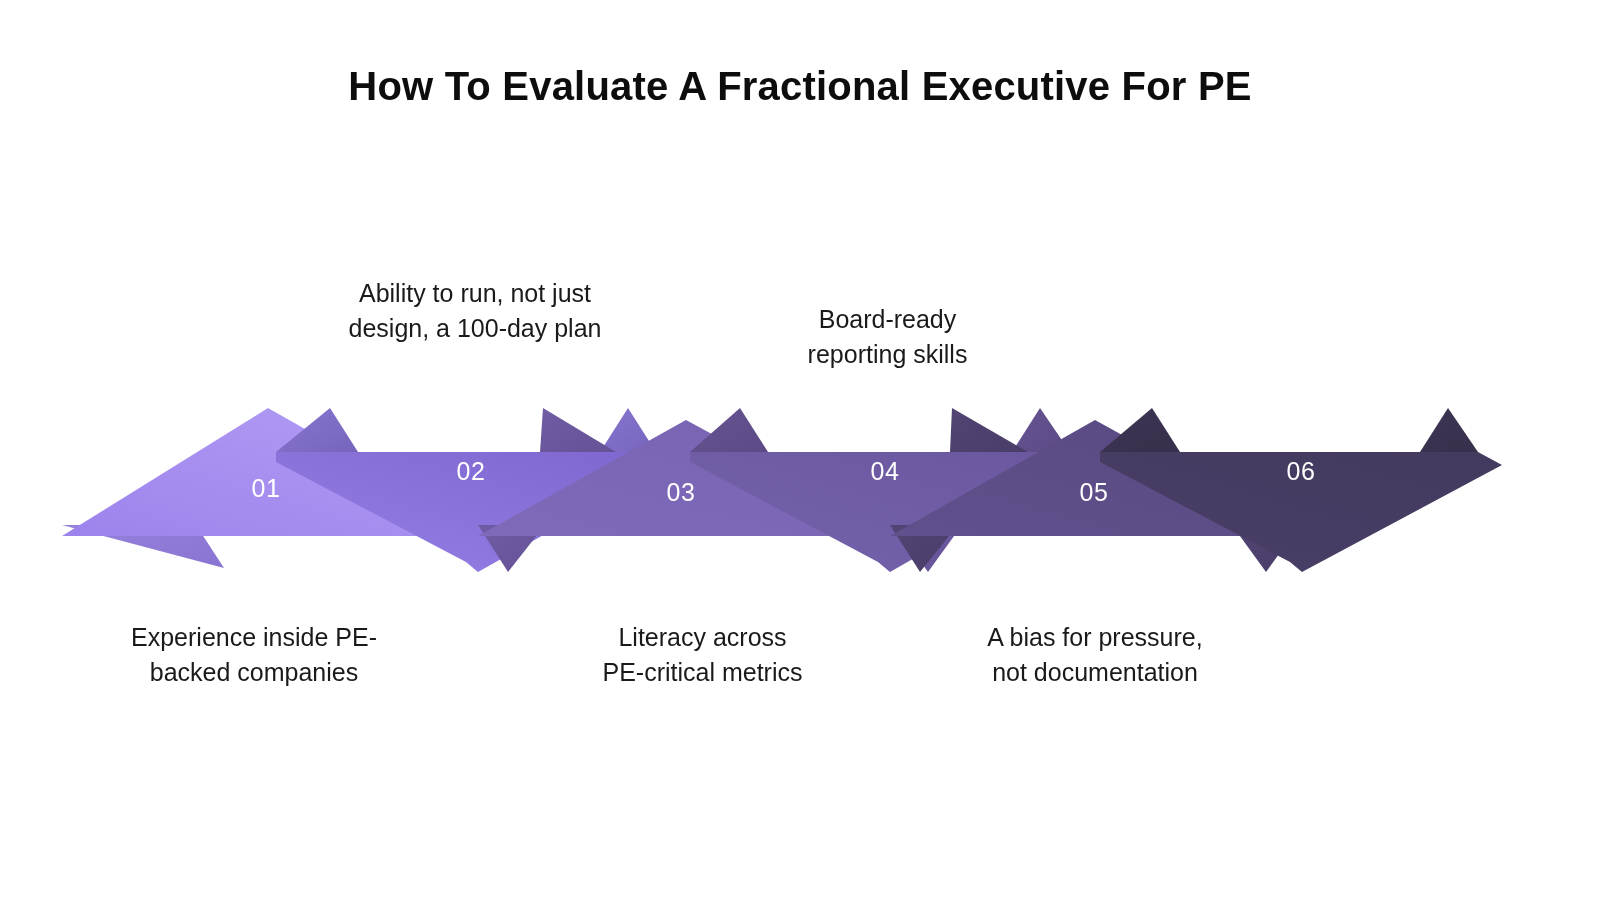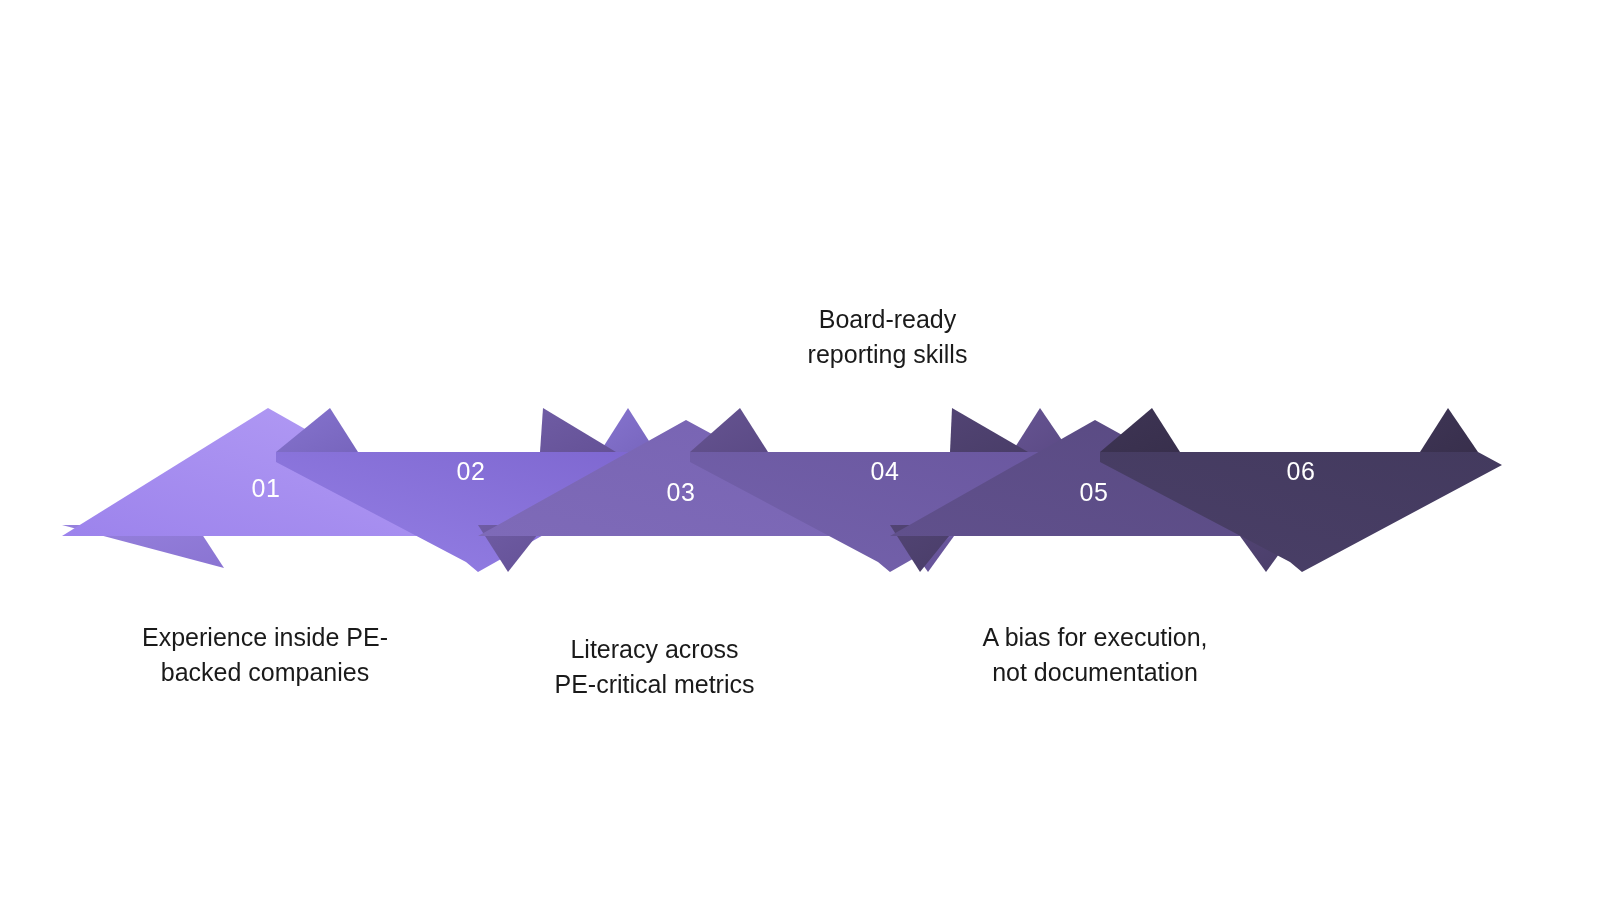--- a/index.html
+++ b/index.html
@@ -52,33 +52,36 @@
     white-space:pre-line;
   }
   .caption-top{ top:276px; }
   .caption-bottom{ top:620px; }
 </style>
 </head>
 <body>
 
 <div id="infographic">
 
+  <div class="page-title">How To Evaluate A Fractional Executive For PE</div>
 
+  <div class="caption caption-top" style="left:285px;width:380px;">Ability to run, not just
+design, a 100-day plan</div>
 
   <div class="caption caption-top" style="left:735px;width:305px;margin-top:26px;">Board-ready
 reporting skills</div>
 
 
-  <div class="caption caption-bottom" style="left:95px;width:340px;">Experience inside PE-
+  <div class="caption caption-bottom" style="left:84px;width:340px;">Experience inside PE-
 backed companies</div>
 
-  <div class="caption caption-bottom" style="left:502px;width:305px;margin-top:12px;">Literacy across
+  <div class="caption caption-bottom" style="left:550px;width:305px;">Literacy across
 PE-critical metrics</div>
 
-  <div class="caption caption-bottom" style="left:935px;width:320px;">A bias for execution,
+  <div class="caption caption-bottom" style="left:935px;width:320px;">A bias for pressure,
 not documentation</div>
 
   <svg class="chev-svg" viewBox="0 0 1600 200" xmlns="http://www.w3.org/2000/svg">
     <defs>
       <linearGradient id="g1" x1="0" y1="1" x2="1" y2="0">
         <stop offset="0" stop-color="#9c83ec"></stop>
           <stop offset="1" stop-color="#b49df5"></stop>
       </linearGradient>
       <linearGradient id="g1b" x1="0" y1="0" x2="1" y2="1">
         <stop offset="0" stop-color="#9681dd"></stop>

